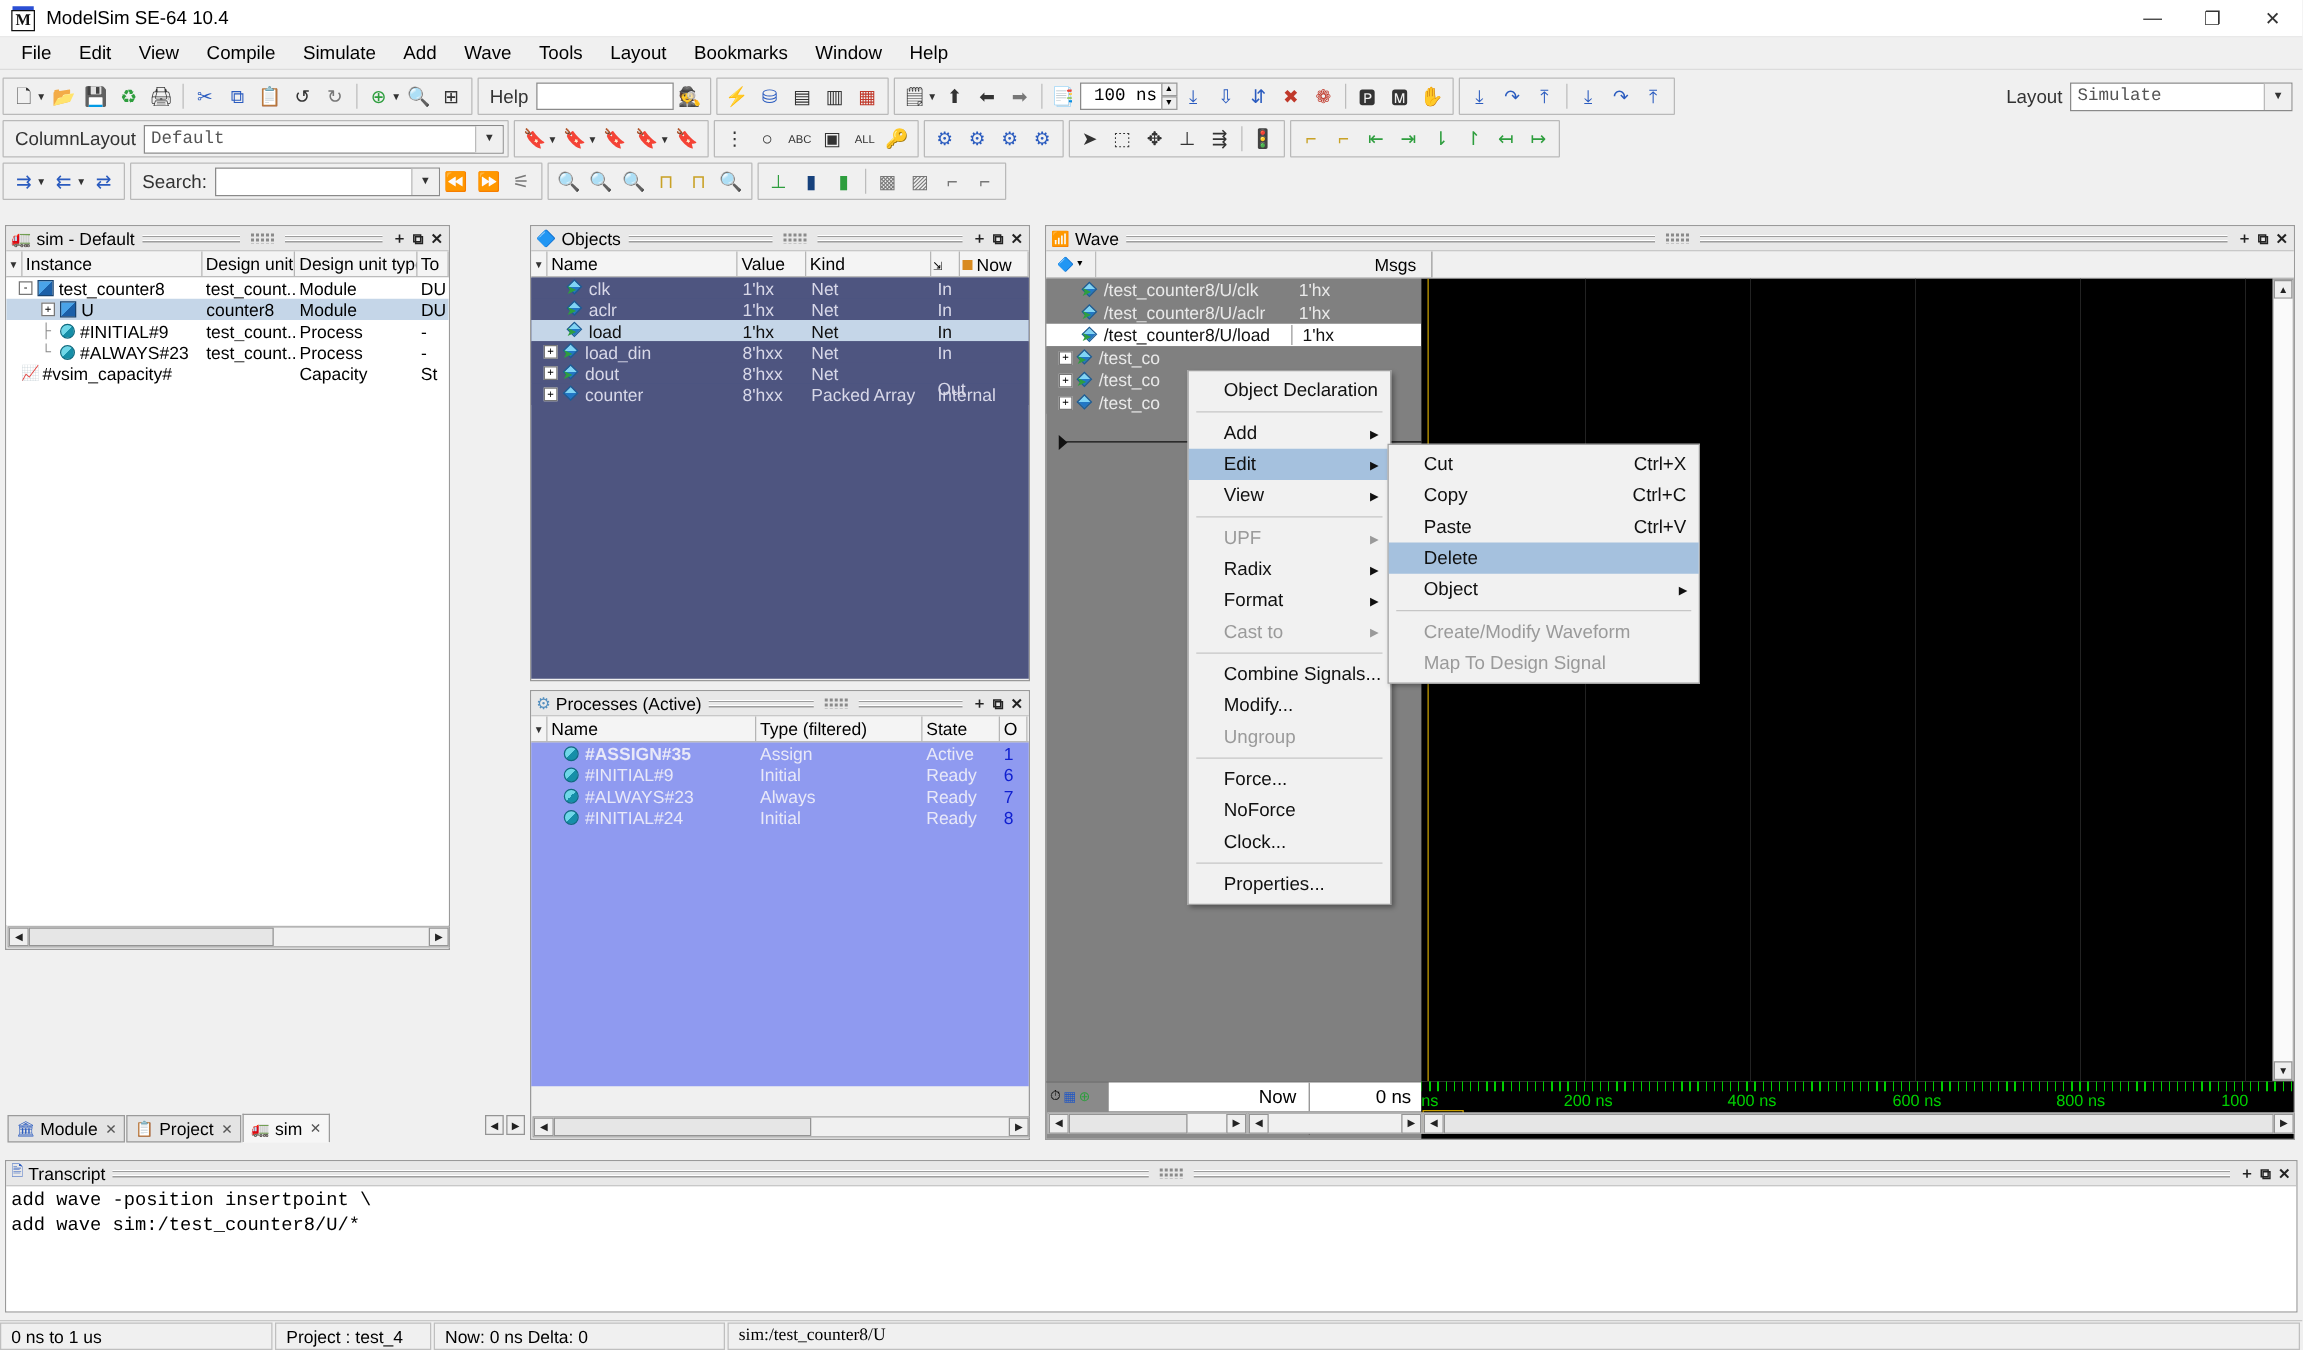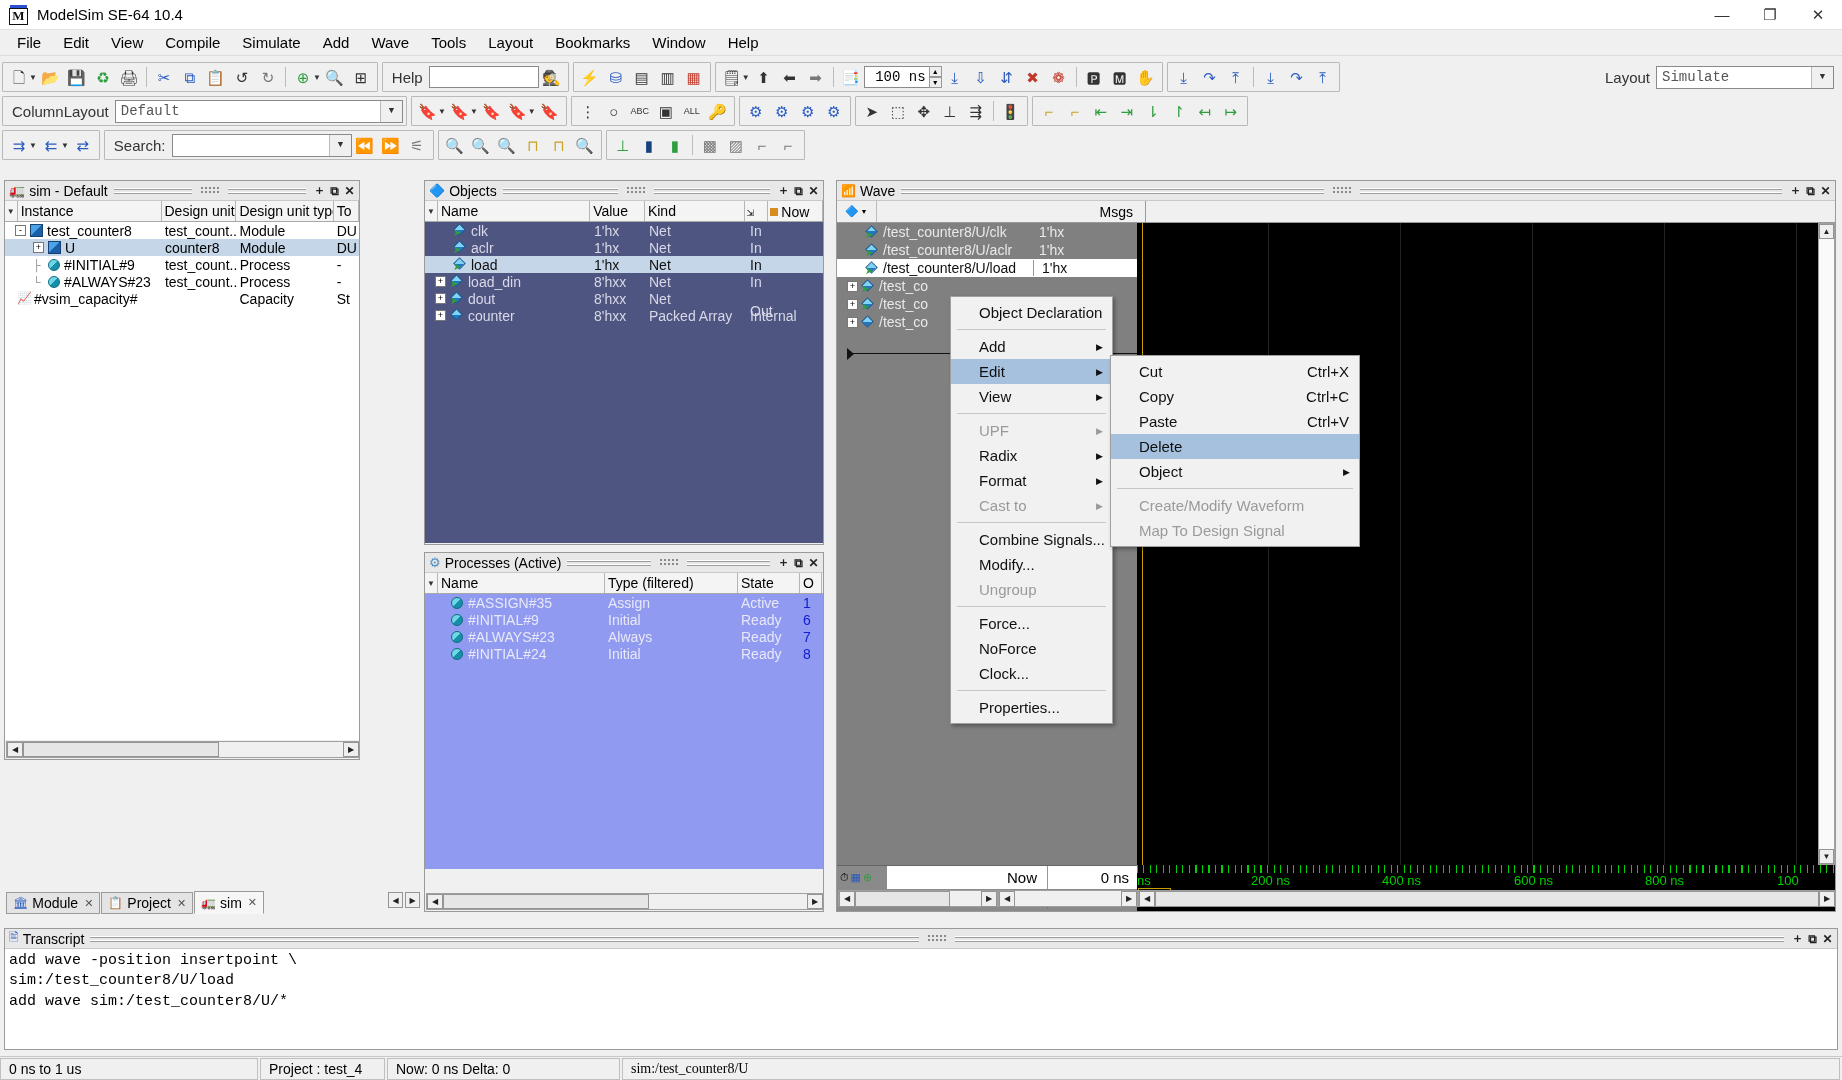--- a/index.html
+++ b/index.html
@@ -815,21 +815,21 @@
     <div class="thead">
       <span class="filt">▼</span>
       <span class="th" style="width:167px;">Name</span>
       <span class="th" style="width:133px;">Type (filtered)</span>
       <span class="th" style="width:62px;">State</span>
       <span class="th" style="width:22px;">O</span>
     </div>
 
     <div style="background:#8f9af0; height:275px; overflow:hidden;">
       <div class="row">
-        <div class="cell" style="width:180px;display:flex;align-items:center;gap:5px;padding-left:26px;">
+        <div class="cell" style="width:180px;display:flex;align-items:center;gap:5px;padding-left:26px;font-weight:bold;">
           <span class="procicon"></span>
           <span style="color:#e8e8f8;">#ASSIGN#35</span>
         </div>
         <div class="cell" style="width:133px;color:#e8e8f8;">Assign</div>
         <div class="cell" style="width:62px;color:#e8e8f8;">Active</div>
         <div class="cell" style="width:22px;color:#1020d0;">1</div>
       </div>
       <div class="row">
         <div class="cell" style="width:180px;display:flex;align-items:center;gap:5px;padding-left:26px;">
           <span class="procicon"></span>
@@ -1121,26 +1121,25 @@
       <span class="hdots"></span>
       <span class="grip"></span>
       <span class="pan-btns">
         <span>＋</span>
         <span>⧉</span>
         <span>✕</span>
       </span>
     </div>
     <div class="transcript-body" style="height:100px;">
       <div>add wave -position insertpoint  \</div>
-      <div>sim:/test_counter8/U/load</div>
       <div>add wave sim:/test_counter8/U/*</div>
       <div style="height:18px;"></div>
     </div>
   </div>
 
   <div class="statusbar">
-    <span class="sec" style="width:258px;">0 ns to 1 us</span>
+    <span class="sec" style="width:218px;">0 ns to 1 us</span>
     <span class="sec" style="width:125px;">Project : test_4</span>
     <span class="sec" style="width:233px;">Now: 0 ns  Delta: 0</span>
     <span class="sec" style="flex:1;font-family:Liberation Serif, serif;">sim:/test_counter8/U</span>
   </div>
 
 </div>
 
 </body></html>

